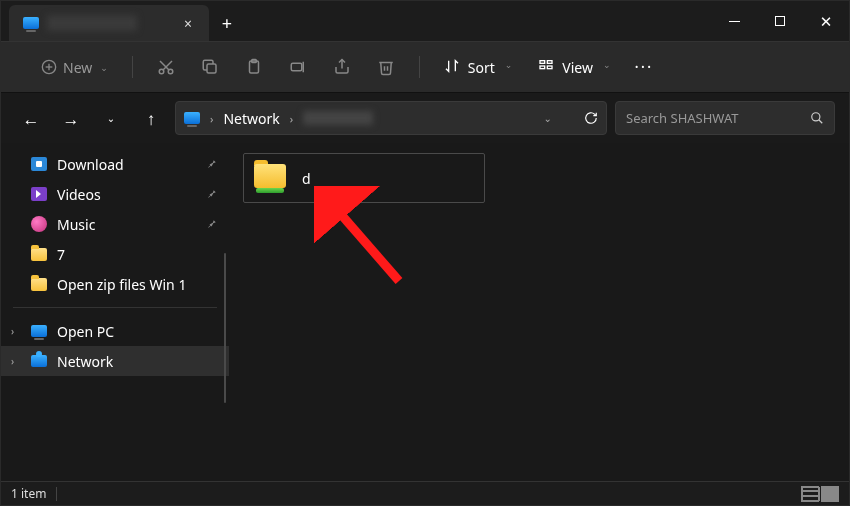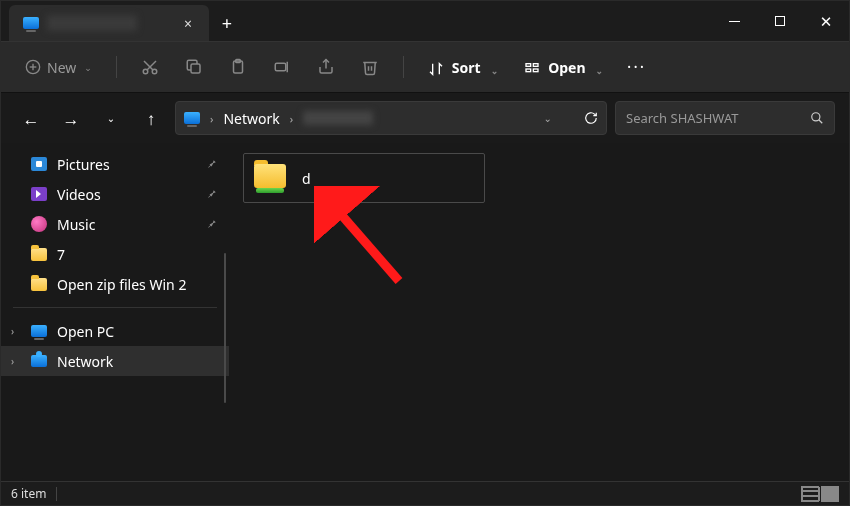--- a/index.html
+++ b/index.html
@@ -13,28 +13,28 @@
   .tab .title-redact { width: 90px; height: 16px; background: #3a3a3a; border-radius: 2px; filter: blur(3px); }
   .tab .close { margin-left: auto; width: 14px; text-align: center; color: #ddd; font-size: 14px;}
   .newtab { width: 36px; display: flex; align-items: center; justify-content: center; color: #fff; font-size: 18px; margin-top: 4px;}
   .wincontrols { margin-left: auto; display: flex; }
   .wincontrols div { width: 46px; display: flex; align-items: center; justify-content: center; color: #fff; font-size: 12px;}
   .min-line { width: 11px; height: 1px; background:#fff; }
   .max-box { width: 10px; height: 10px; border: 1px solid #fff; }
   .close-x { font-size: 15px;}
 
   
-  .cmdbar { height: 52px; background: #2a2a2a; display: flex; align-items: center; padding: 0 14px; gap: 6px; border-top: 1px solid #333; border-bottom: 1px solid #111;}
+  .cmdbar { height: 52px; background: #2a2a2a; display: flex; align-items: center; padding: 0 30px; gap: 6px; border-top: 1px solid #333; border-bottom: 1px solid #111;}
   .newbtn { display: flex; align-items: center; gap: 6px; padding: 6px 10px; border-radius: 4px; color: #999; font-size: 14px;}
   .newbtn svg { width: 16px; height: 16px; }
   .chev-down { font-size: 9px; color: #888; margin-left: 2px;}
   .sep { width: 1px; height: 22px; background: #444; margin: 0 8px; }
   .iconbtn { width: 38px; height: 34px; display: flex; align-items: center; justify-content: center; color: #888; border-radius: 4px;}
   .iconbtn svg { width: 18px; height: 18px; }
-  .txtbtn { display: flex; align-items: flex-end; gap: 8px; padding: 6px 10px; border-radius: 4px; color: #fff; font-size: 14px; font-weight: bold; }
+  .txtbtn { display: flex; align-items: flex-start; gap: 8px; padding: 6px 10px; border-radius: 4px; color: #fff; font-size: 14px; }
   .txtbtn svg { width: 16px; height: 16px; }
   .dots { letter-spacing: 2px; font-size: 16px; color: #fff; padding-left: 8px;}
 
   
   .navrow { height: 50px; display: flex; align-items: center; padding: 0 14px; gap: 8px; }
   .navbtn { width: 32px; height: 32px; display: flex; align-items: center; justify-content: center; color: #fff; border-radius: 4px; font-size: 15px;}
   .arrow-narrow { font-size: 17px; }
   .addrbar { flex: 1; height: 34px; background: #2d2d2d; border: 1px solid #3a3a3a; border-radius: 4px; display: flex; align-items: center; padding: 0 8px; gap: 10px; font-size: 14px;}
   .addr-redact { width: 70px; height: 14px; background: #444; border-radius: 2px; filter: blur(3px);}
   .addr-spacer { flex: 1; }
@@ -169,21 +169,21 @@
       <span>Sort</span>
       <span class="chev-down">⌄</span>
     </div>
     <div class="txtbtn">
       <svg viewBox="0 0 24 24" fill="none" stroke="#fff" stroke-width="2">
           <rect x="3" y="4" width="7" height="4"></rect>
           <rect x="14" y="4" width="7" height="4"></rect>
           <rect x="3" y="12" width="7" height="4"></rect>
           <rect x="14" y="12" width="7" height="4"></rect>
         </svg>
-      <span>Open</span>
+      <span>View</span>
       <span class="chev-down">⌄</span>
     </div>
     <div class="dots">···</div>
   </div>
 
   <div class="navrow">
     <div class="navbtn arrow-narrow">←</div>
     <div class="navbtn arrow-narrow">→</div>
     <div class="navbtn" style="font-size:10px">⌄</div>
     <div class="navbtn arrow-narrow">↑</div>
@@ -208,21 +208,21 @@
           <line x1="21" y1="21" x2="15" y2="15"></line>
         </svg>
     </div>
   </div>
 
   <div class="content">
 
     <div class="sidebar">
       <div class="sbitem">
         <span class="pics-ico"></span>
-        <span>Pictures</span>
+        <span>Download</span>
         <svg class="pin" style="margin-left:auto" viewBox="0 0 24 24" fill="#888">
             <path d="M16 3l5 5-6 2-4 8-2-2-5 5-1-1 5-5-2-2 8-4 2-6z"></path>
           </svg>
       </div>
       <div class="sbitem">
         <span class="vids-ico"></span>
         <span>Videos</span>
         <svg class="pin" style="margin-left:auto" viewBox="0 0 24 24" fill="#888">
             <path d="M16 3l5 5-6 2-4 8-2-2-5 5-1-1 5-5-2-2 8-4 2-6z"></path>
           </svg>
@@ -233,21 +233,21 @@
         <svg class="pin" style="margin-left:auto" viewBox="0 0 24 24" fill="#888">
             <path d="M16 3l5 5-6 2-4 8-2-2-5 5-1-1 5-5-2-2 8-4 2-6z"></path>
           </svg>
       </div>
       <div class="sbitem">
         <span class="folder-ico"></span>
         <span>7</span>
       </div>
       <div class="sbitem" style="white-space:nowrap;overflow:hidden">
         <span class="folder-ico"></span>
-        <span>Open zip files Win 2</span>
+        <span>Open zip files Win 1</span>
       </div>
       <div class="sb-sep"></div>
       <div class="sbitem">
         <span class="sb-expand">›</span>
         <span class="pc-icon-sm"></span>
         <span>Open PC</span>
       </div>
       <div class="sbitem selected">
         <span class="sb-expand">›</span>
         <span class="net-ico"></span>
@@ -263,21 +263,21 @@
             <span class="fback"></span>
             <span class="bar"></span>
         </span>
         <span>d</span>
       </div>
     </div>
 
   </div>
 
   <div class="statusbar">
-    <span>6 item</span>
+    <span>1 item</span>
     <span class="stat-sep"></span>
     <div class="viewicons">
       <div class="det">
           <div></div>
           <div></div>
           <div></div>
         </div>
       <div class="lrg"></div>
     </div>
   </div>

